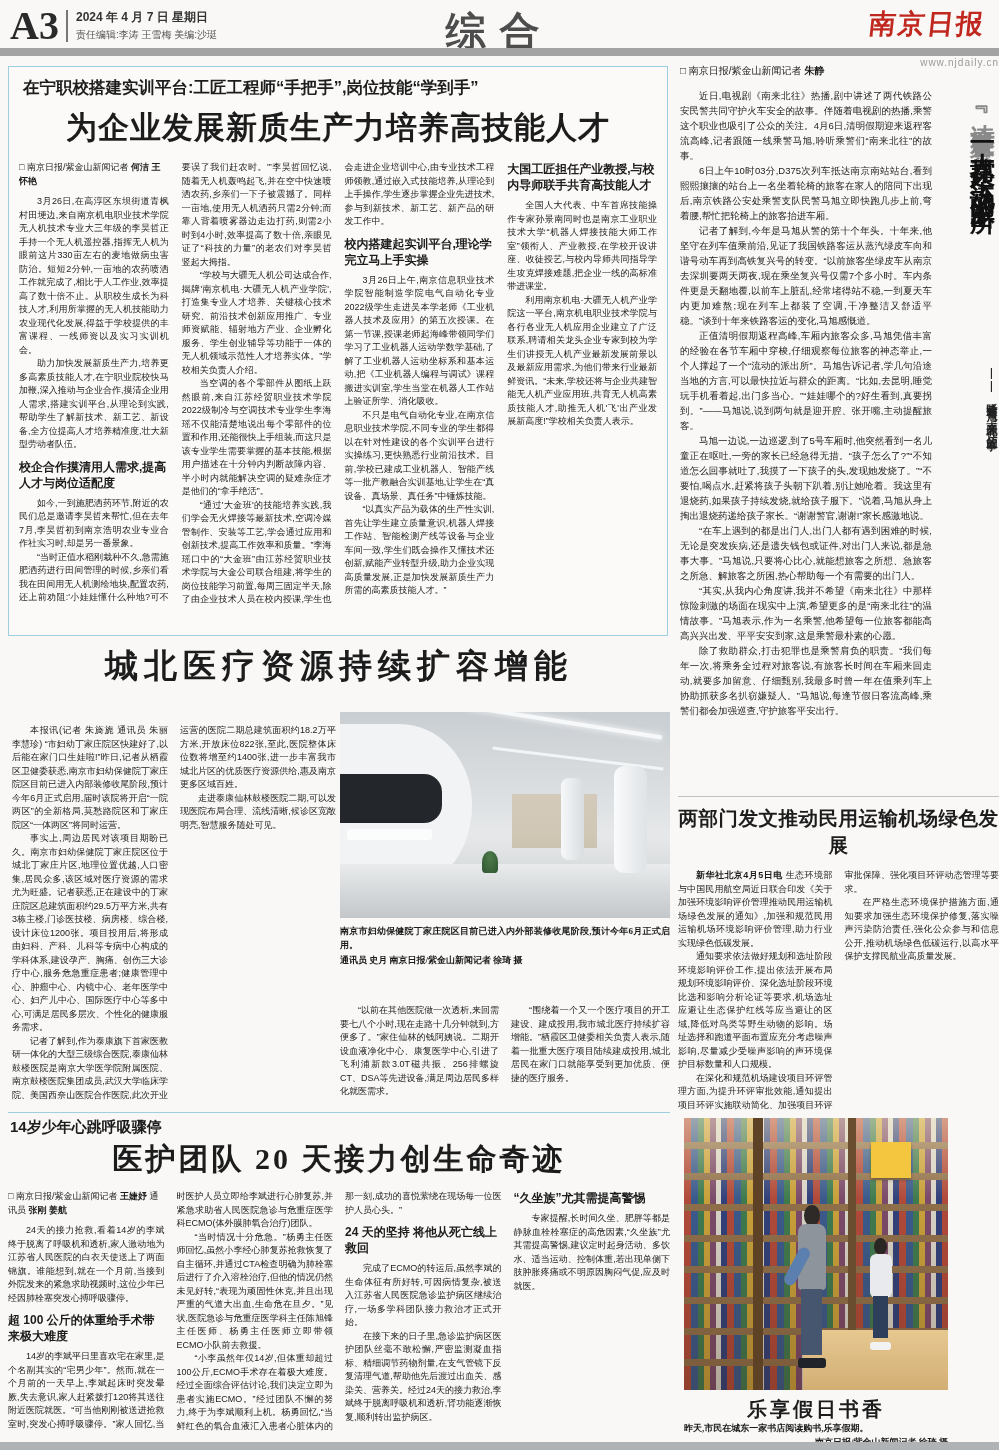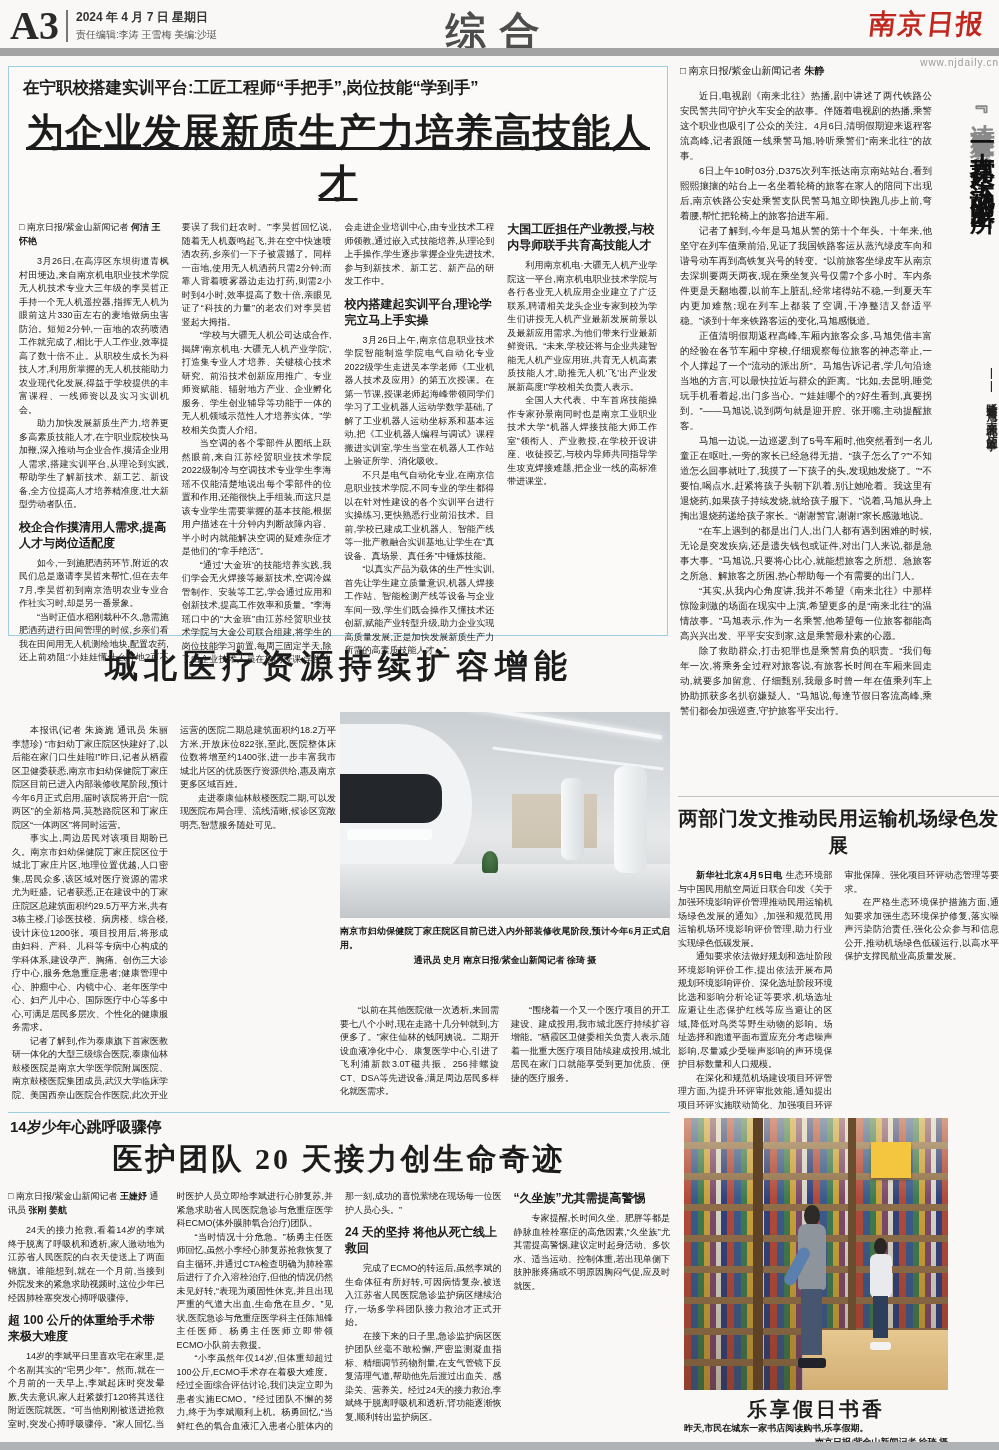--- a/index.html
+++ b/index.html
@@ -22,32 +22,32 @@
   
   .bp{margin:0;text-indent:2em;text-align:justify;}
   .sub{font-weight:bold;font-size:12px;margin:7px 0 6px 0;text-indent:0;line-height:1.35;}
   .byline{margin:0 0 7px 0;text-indent:0;}
   .byline b{font-weight:bold;}
   .colbody{font-size:9px;line-height:1.5;overflow:hidden;column-fill:auto;}
   
   #a1{position:absolute;left:8px;top:66px;width:660px;height:570px;border:1px solid #9ecfe0;
       background:#fbfaf8;box-sizing:border-box;padding:8px 10px;}
   #a1 .kicker{font-size:16.5px;font-weight:bold;margin:2px 0 8px 4px;}
-  #a1 .headline{font-size:38px;font-weight:bold;text-align:center;letter-spacing:1px;margin:2px 0 12px 0;text-decoration:underline;}
+  #a1 .headline{font-size:31px;font-weight:bold;text-align:center;letter-spacing:1px;margin:2px 0 12px 0;}
   #a1 .colbody{column-count:4;column-gap:13px;height:448px;}
   
   #cb{position:absolute;left:8px;top:644px;width:662px;height:464px;}
   #cb .kicker{text-align:center;font-size:15px;font-weight:bold;margin:0 0 4px 0;}
   #cb .headline{font-family:"Liberation Serif","DejaVu Serif",serif;font-size:33px;font-weight:bold;
                 text-align:center;letter-spacing:6px;margin:0;}
   #cb-colA{position:absolute;left:4px;top:80px;width:324px;height:382px;column-count:2;column-gap:12px;}
   #cb-photo{position:absolute;left:332px;top:68px;width:330px;height:206px;overflow:hidden;}
   #cb-cap{position:absolute;left:332px;top:280px;width:330px;font-size:9px;font-weight:bold;
           font-family:"Liberation Serif","DejaVu Serif",serif;line-height:1.6;text-align:justify;}
-  #cb-cap .credit{display:block;text-align:center;}
+  #cb-cap .credit{display:block;text-align:left;}
   #cb-colB{position:absolute;left:332px;top:346px;width:330px;height:116px;column-count:2;column-gap:12px;margin-top:14px;}
   .rule-cyan{position:absolute;background:#9ecfe0;height:1px;}
   
   .hp-base{position:absolute;inset:0;background:linear-gradient(180deg,#c9ced2 0%,#dfe2e4 46%,#e6e8e9 60%,#c6cacd 100%);}
   .hp-light1{position:absolute;left:38%;top:4%;width:60%;height:4px;background:#f6f8f9;transform:rotate(9deg);box-shadow:0 0 6px #fff;}
   .hp-light2{position:absolute;left:46%;top:22%;width:52%;height:3px;background:#f2f4f5;transform:rotate(7deg);}
   .hp-wall{position:absolute;left:0;top:6%;width:40%;height:78%;background:#f2f3f4;border-radius:0 55% 45% 0/0 50% 50% 0;}
   .hp-band{position:absolute;left:0;top:30%;width:31%;height:24%;background:#23272b;border-radius:0 18px 18px 0;}
   .hp-desk{position:absolute;left:2%;top:57%;width:26%;height:5%;background:#fbfcfc;border-radius:3px;}
   .hp-floor{position:absolute;left:0;bottom:0;width:100%;height:26%;background:linear-gradient(180deg,#e9ebec,#c3c7ca);}
@@ -134,22 +134,22 @@
       <p class="bp">如今,一到施肥洒药环节,附近的农民们总是邀请李昊哲来帮忙,但在去年7月,李昊哲初到南京浩明农业专业合作社实习时,却是另一番景象。</p>
       <p class="bp">“当时正值水稻刚栽种不久,急需施肥洒药进行田间管理的时候,乡亲们看我在田间用无人机测绘地块,配置农药,还上前劝阻:'小娃娃懂什么种地?可不要误了我们赶农时。'”李昊哲回忆说,随着无人机轰鸣起飞,并在空中快速喷洒农药,乡亲们一下子被震撼了。同样一亩地,使用无人机洒药只需2分钟;而靠人背着喷雾器边走边打药,则需2小时到4小时,效率提高了数十倍,亲眼见证了“科技的力量”的老农们对李昊哲竖起大拇指。</p>
       <p class="bp">“学校与大疆无人机公司达成合作,揭牌'南京机电·大疆无人机产业学院',打造集专业人才培养、关键核心技术研究、前沿技术创新应用推广、专业师资赋能、辐射地方产业、企业孵化服务、学生创业辅导等功能于一体的无人机领域示范性人才培养实体。”学校相关负责人介绍。</p>
       <p class="bp">当空调的各个零部件从图纸上跃然眼前,来自江苏经贸职业技术学院2022级制冷与空调技术专业学生李海瑶不仅能清楚地说出每个零部件的位置和作用,还能很快上手组装,而这只是该专业学生需要掌握的基本技能,根据用户描述在十分钟内判断故障内容、半小时内就能解决空调的疑难杂症才是他们的“拿手绝活”。</p>
       <p class="bp">“通过'大金班'的技能培养实践,我们学会无火焊接等最新技术,空调冷媒管制作、安装等工艺,学会通过应用和创新技术,提高工作效率和质量。”李海瑶口中的“大金班”由江苏经贸职业技术学院与大金公司联合组建,将学生的岗位技能学习前置,每周三固定半天,除了由企业技术人员在校内授课,学生也会走进企业培训中心,由专业技术工程师领教,通过嵌入式技能培养,从理论到上手操作,学生逐步掌握企业先进技术,参与到新技术、新工艺、新产品的研发工作中。</p>
       <h3 class="sub">校内搭建起实训平台,理论学完立马上手实操</h3>
       <p class="bp">3月26日上午,南京信息职业技术学院智能制造学院电气自动化专业2022级学生走进吴本学老师《工业机器人技术及应用》的第五次授课。在第一节课,授课老师起海峰带领同学们学习了工业机器人运动学数学基础,了解了工业机器人运动坐标系和基本运动,把《工业机器人编程与调试》课程搬进实训室,学生当堂在机器人工作站上验证所学、消化吸收。</p>
       <p class="bp">不只是电气自动化专业,在南京信息职业技术学院,不同专业的学生都得以在针对性建设的各个实训平台进行实操练习,更快熟悉行业前沿技术。目前,学校已建成工业机器人、智能产线等一批产教融合实训基地,让学生在“真设备、真场景、真任务”中锤炼技能。</p>
       <p class="bp">“以真实产品为载体的生产性实训,首先让学生建立质量意识,机器人焊接工作站、智能检测产线等设备与企业车间一致,学生们既会操作又懂技术还创新,赋能产业转型升级,助力企业实现高质量发展,正是加快发展新质生产力所需的高素质技能人才。”</p>
       <h3 class="sub">大国工匠担任产业教授,与校内导师联手共育高技能人才</h3>
+      <p class="bp">全国人大代表、中车首席技能操作专家孙景南同时也是南京工业职业技术大学“机器人焊接技能大师工作室”领衔人、产业教授,在学校开设讲座、收徒授艺,与校内导师共同指导学生攻克焊接难题,把企业一线的高标准带进课堂。</p>
       <p class="bp">利用南京机电·大疆无人机产业学院这一平台,南京机电职业技术学院与各行各业无人机应用企业建立了广泛联系,聘请相关龙头企业专家到校为学生们讲授无人机产业最新发展前景以及最新应用需求,为他们带来行业最新鲜资讯。“未来,学校还将与企业共建智能无人机产业应用班,共育无人机高素质技能人才,助推无人机'飞'出产业发展新高度!”学校相关负责人表示。</p>
-      <p class="bp">全国人大代表、中车首席技能操作专家孙景南同时也是南京工业职业技术大学“机器人焊接技能大师工作室”领衔人、产业教授,在学校开设讲座、收徒授艺,与校内导师共同指导学生攻克焊接难题,把企业一线的高标准带进课堂。</p>
     </div>
   </div>
 
   <div id="cb">
     <div class="headline serif">城北医疗资源持续扩容增能</div>
     <div id="cb-colA" class="colbody">
       <p class="bp">本报讯(记者 朱旖旎 通讯员 朱丽 李慧珍) “市妇幼丁家庄院区快建好了,以后能在家门口生娃啦!”昨日,记者从栖霞区卫健委获悉,南京市妇幼保健院丁家庄院区目前已进入内部装修收尾阶段,预计今年6月正式启用,届时该院将开启“一院两区”的全新格局,莫愁路院区和丁家庄院区“一体两区”将同时运营。</p>
       <p class="bp">事实上,周边居民对该项目期盼已久。南京市妇幼保健院丁家庄院区位于城北丁家庄片区,地理位置优越,人口密集,居民众多,该区域对医疗资源的需求尤为旺盛。记者获悉,正在建设中的丁家庄院区总建筑面积约29.5万平方米,共有3栋主楼,门诊医技楼、病房楼、综合楼,设计床位1200张。项目投用后,将形成由妇科、产科、儿科等专病中心构成的学科体系,建设孕产、胸痛、创伤三大诊疗中心,服务危急重症患者;健康管理中心、肿瘤中心、内镜中心、老年医学中心、妇产儿中心、国际医疗中心等多中心,可满足居民多层次、个性化的健康服务需求。</p>
       <p class="bp">记者了解到,作为泰康旗下首家医教研一体化的大型三级综合医院,泰康仙林鼓楼医院是南京大学医学院附属医院、南京鼓楼医院集团成员,武汉大学临床学院、美国西奈山医院合作医院,此次开业运营的医院二期总建筑面积约18.2万平方米,开放床位822张,至此,医院整体床位数将增至约1400张,进一步丰富我市城北片区的优质医疗资源供给,惠及南京更多区域百姓。</p>
       <p class="bp">走进泰康仙林鼓楼医院二期,可以发现医院布局合理、流线清晰,候诊区宽敞明亮,智慧服务随处可见。</p>

